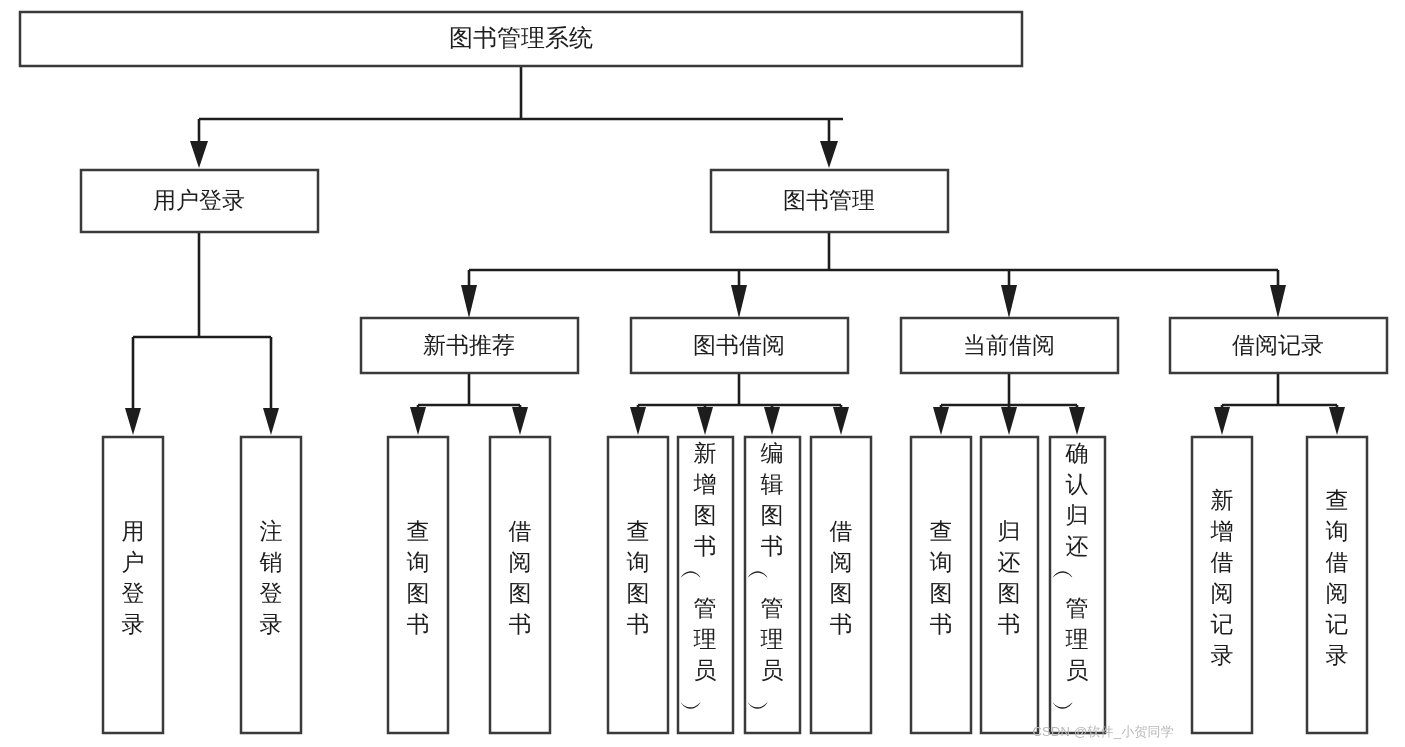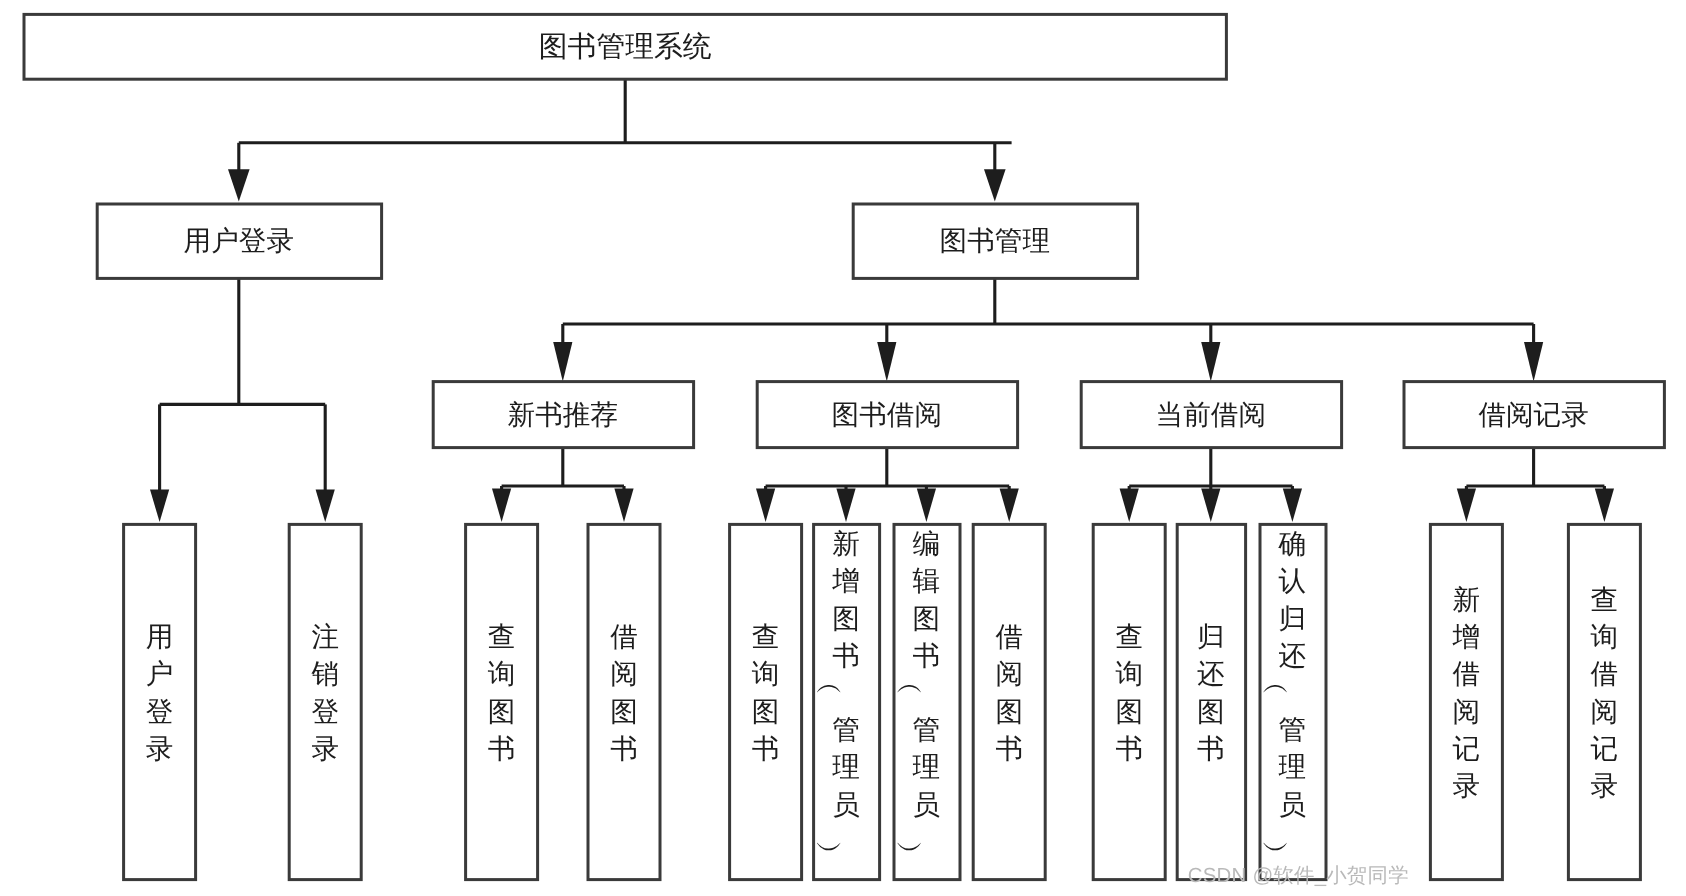--- a/index.html
+++ b/index.html
@@ -56,21 +56,21 @@
   }
   .arrow-head {
     fill: #1d1d1d;
     stroke: none;
   }
   .watermark {
     position: absolute;
     right: 8px;
     bottom: 6px;
     font-family: "Liberation Sans", "DejaVu Sans", sans-serif;
-    font-size: 17px;
+    font-size: 13px;
     color: #b9b9b9;
     white-space: nowrap;
     letter-spacing: 0.2px;
   }
 </style>
 </head>
 <body>
 
 <div id="diagram-root">
 

